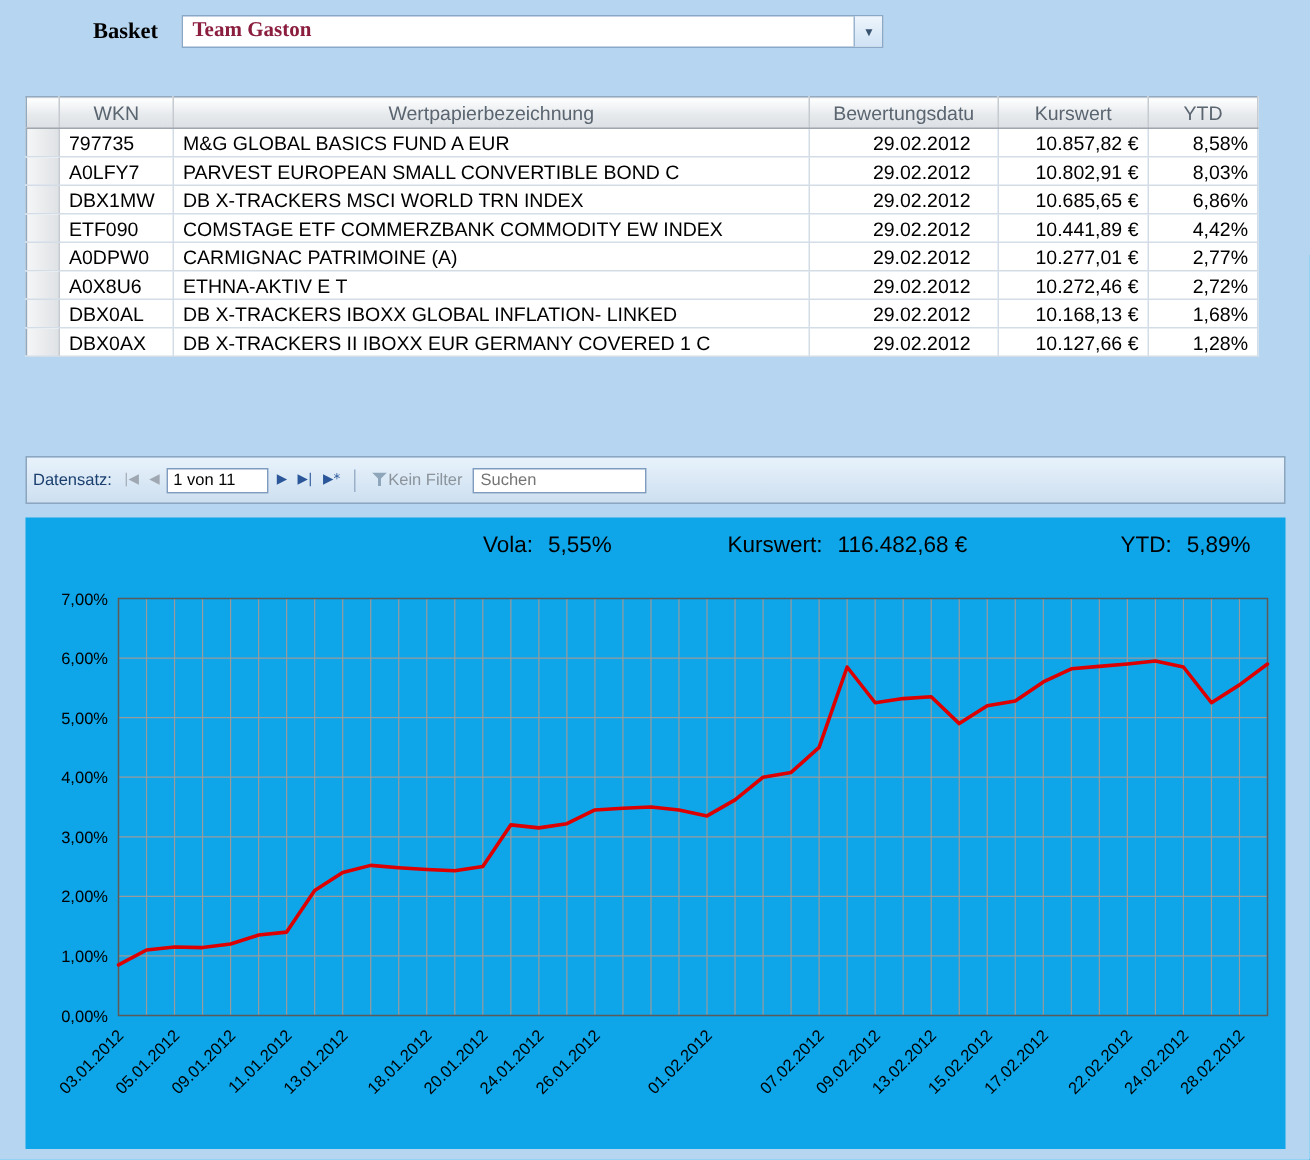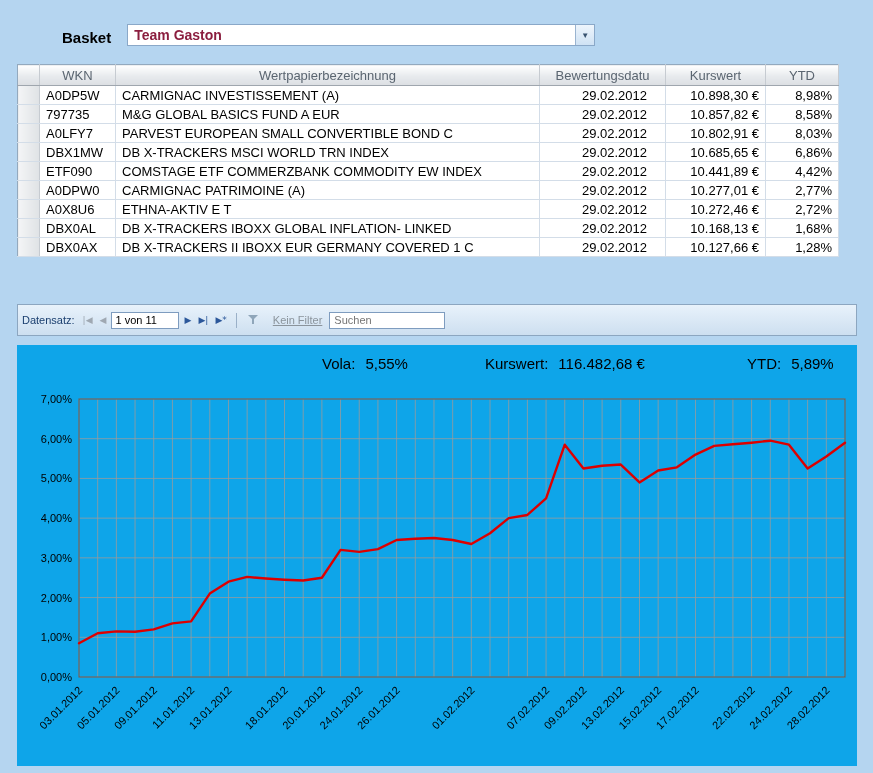--- a/index.html
+++ b/index.html
@@ -1,19 +1,19 @@
 <!DOCTYPE html>
 <html><head>
 <meta charset="utf-8">
 <style>
   html,body{margin:0;padding:0;}
   .app{position:relative;width:873px;height:773px;background:#b5d5f0;font-family:"Liberation Sans",sans-serif;overflow:hidden;}
 
   
-  .basket-bar{position:absolute;left:62px;top:24px;display:flex;align-items:flex-end;}
+  .basket-bar{position:absolute;left:62px;top:10px;display:flex;align-items:center;font-family:Liberation Serif, serif;}
   .basket-label{font-size:15px;font-weight:600;color:#000;margin-right:16px;}
   .combo{display:flex;width:468px;height:22px;background:#fff;border:1px solid #8aa8c8;box-sizing:border-box;}
   .combo-value{flex:1;font-size:14px;font-weight:600;color:#8b1e3f;padding:2px 0 0 6px;white-space:nowrap;overflow:hidden;}
   .combo-btn{width:18px;display:flex;align-items:center;justify-content:center;background:linear-gradient(180deg,#eef5fc,#cfe2f4);border-left:1px solid #9ab4d0;cursor:default;}
   .combo-btn span{font-size:8px;color:#39536f;}
 
   
   .table-wrap{position:absolute;left:17px;top:64px;}
   table{border-collapse:collapse;table-layout:fixed;width:821px;background:#fff;border:1px solid #93a9be;}
   col.c-sel{width:22px;}col.c-wkn{width:76px;}col.c-name{width:424px;}
@@ -33,21 +33,21 @@
 
   
   .navbar{position:absolute;left:17px;top:304px;width:840px;height:32px;box-sizing:border-box;
      background:linear-gradient(180deg,#e8f2fb,#cddff0);border:1px solid #8ca6c0;
      display:flex;align-items:center;padding:0 4px;gap:3px;font-size:11px;}
   .nav-label{color:#1a3e6e;margin-right:3px;}
   .nav-btn{border:none;background:transparent;font-size:9px;line-height:14px;padding:0 2px;color:#2b579a;cursor:default;font-family:"DejaVu Sans",sans-serif;}
   .nav-btn.disabled{color:#9fa8b2;}
   .nav-pos{width:60px;height:15px;border:1px solid #7e9cbf;font-size:11px;padding:0 3px;font-family:"Liberation Sans",sans-serif;}
   .nav-sep{width:1px;height:15px;background:#9ab0c8;margin:0 4px;}
-  .filter-ind{display:flex;align-items:center;gap:14px;color:#8b949c;padding:0 4px;text-decoration:underline;}
+  .filter-ind{display:flex;align-items:center;gap:0;color:#8b949c;padding:0 4px;}
   .nav-search{width:106px;height:15px;border:1px solid #7e9cbf;font-size:11px;padding:0 4px;font-family:"Liberation Sans",sans-serif;}
 
   
   .chart-panel{position:absolute;left:17px;top:345px;width:840px;height:421px;background:#0ea5e9;}
   .stat{position:absolute;top:10px;font-size:15px;color:#000;}
   .stat .val{margin-left:10px;}
   .stat-vola{left:305px;}
   .stat-kurswert{left:468px;}
   .stat-ytd{left:730px;}
   .chart-svg{position:absolute;left:0;top:40px;}
@@ -81,28 +81,20 @@
         <tr>
           <th class="corner"></th>
           <th>WKN</th>
           <th>Wertpapierbezeichnung</th>
           <th>Bewertungsdatu</th>
           <th>Kurswert</th>
           <th>YTD</th>
         </tr>
       </thead>
       <tbody>
-          <tr>
-            <td class="row-selector"></td>
-            <td class="left">A0DP5W</td>
-            <td class="left">CARMIGNAC INVESTISSEMENT (A)</td>
-            <td class="date">29.02.2012</td>
-            <td class="right">10.898,30 €</td>
-            <td class="right">8,98%</td>
-          </tr>
           <tr>
             <td class="row-selector"></td>
             <td class="left">797735</td>
             <td class="left">M&amp;G GLOBAL BASICS FUND A EUR</td>
             <td class="date">29.02.2012</td>
             <td class="right">10.857,82 €</td>
             <td class="right">8,58%</td>
           </tr>
           <tr>
             <td class="row-selector"></td>

